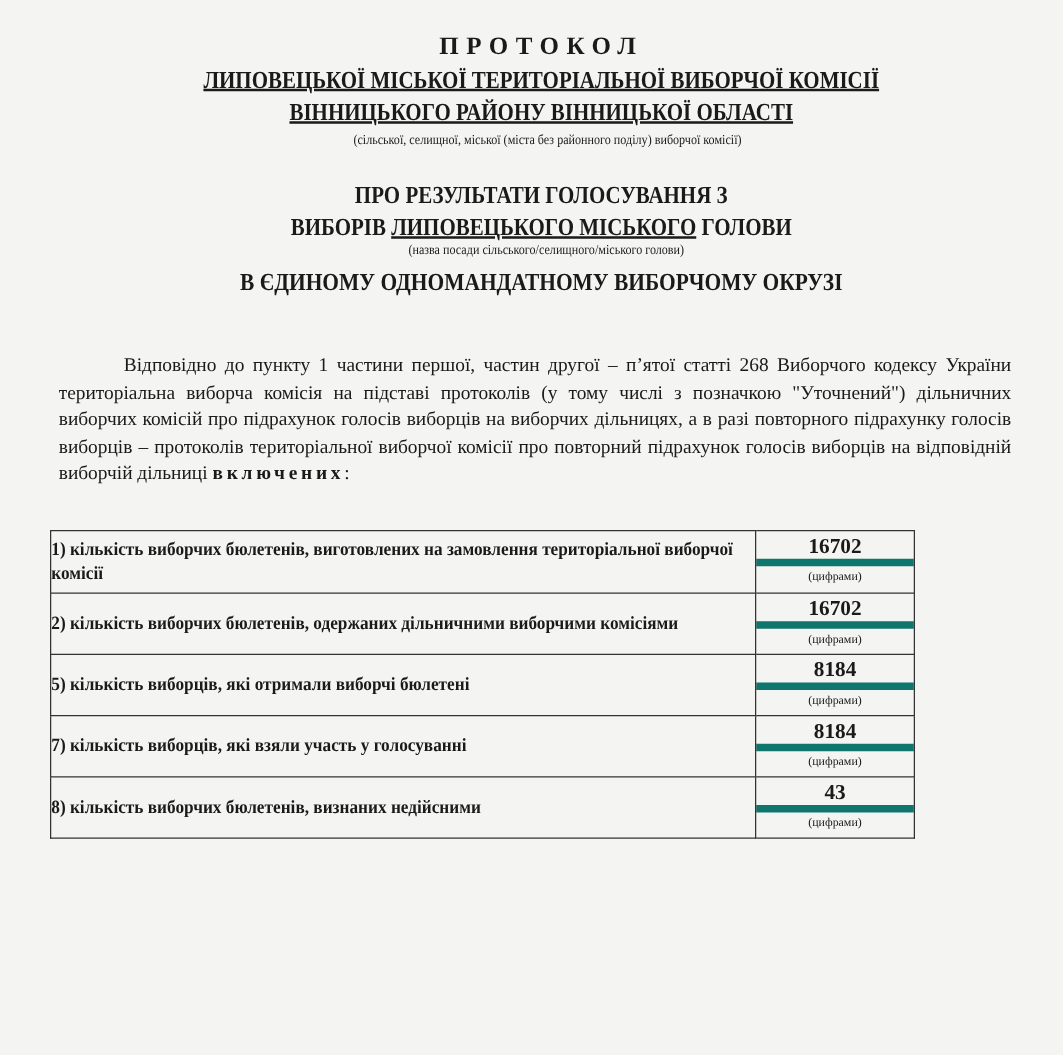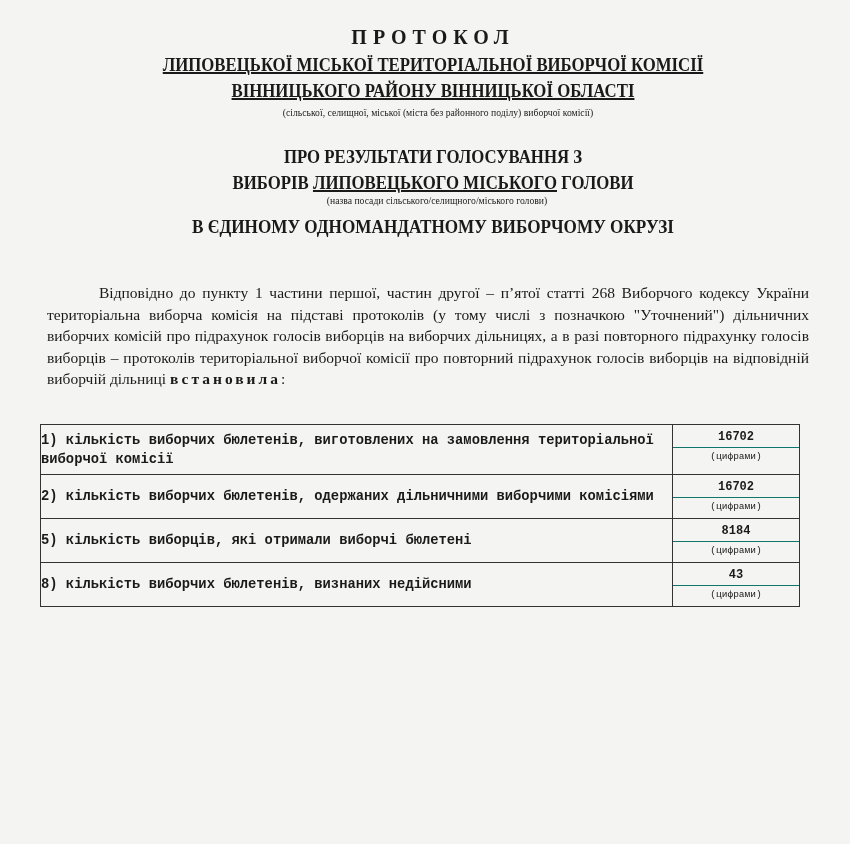--- a/index.html
+++ b/index.html
@@ -32,33 +32,32 @@
       top: 216px; font-size: 19.5px; font-weight: bold;
       transform: scaleX(0.88); transform-origin: 50% 0;
     }
     .intro {
       position: absolute; left: 47px; width: 762px; top: 282px;
       font-size: 15.5px; line-height: 21.5px; text-align: justify;
       text-indent: 52px;
     }
     .intro .resolved { font-weight: bold; letter-spacing: 3px; }
     table.results-table {
-      position: absolute; left: 40px; top: 424px; width: 760px;
+      position: absolute; left: 40px; top: 424px; width: 692px;
       border-collapse: collapse;
       border: 1.5px solid #333;
-      font-family: Liberation Mono, monospace;
     }
     table.results-table td { border: 1px solid #333; padding: 0; }
     td.label {
       font-size: 15px; font-weight: bold; padding: 4px 6px 0 6px;
       vertical-align: middle; line-height: 19px;
     }
     td.label .inner { display: inline-block; transform: scaleX(0.92); transform-origin: 0 50%; width: 108%; }
     td.value { width: 126px; text-align: center; vertical-align: top; }
-    .num { font-size: 12px; font-weight: bold; height: 22px; line-height: 24px; border-bottom: 1px solid #0f766e; }
+    .num { font-size: 17px; font-weight: bold; height: 22px; line-height: 24px; border-bottom: 6px solid #0f766e; }
     .hint { font-size: 9.5px; line-height: 18px; height: 20px; }
     tr.row { height: 44px; }
     tr.row.tall { height: 50px; }
   </style>
 </head>
 <body>
 
 <div class="page">
 
   <div class="center title">ПРОТОКОЛ</div>
@@ -74,21 +73,21 @@
     <span>ПРО РЕЗУЛЬТАТИ ГОЛОСУВАННЯ З</span><br>
     <span>ВИБОРІВ </span><span class="u">ЛИПОВЕЦЬКОГО МІСЬКОГО</span><span> ГОЛОВИ</span>
   </div>
 
   <div class="center sub-note sub2">(назва посади сільського/селищного/міського голови)</div>
 
   <div class="center district">В ЄДИНОМУ ОДНОМАНДАТНОМУ ВИБОРЧОМУ ОКРУЗІ</div>
 
   <div class="intro">
     <span>Відповідно до пункту 1 частини першої, частин другої – п’ятої статті 268 Виборчого кодексу України територіальна виборча комісія на підставі протоколів (у тому числі з позначкою "Уточнений") дільничних виборчих комісій про підрахунок голосів виборців на виборчих дільницях, а в разі повторного підрахунку голосів виборців – протоколів територіальної виборчої комісії про повторний підрахунок голосів виборців на відповідній виборчій дільниці</span>
-    <span class="resolved">встановила</span><span>:</span>
+    <span class="resolved">включених</span><span>:</span>
   </div>
 
   <table class="results-table">
     <tbody id="table-body">
         <tr class="row tall">
           <td class="label"><span class="inner">1) кількість виборчих бюлетенів, виготовлених на замовлення територіальної виборчої комісії</span></td>
           <td class="value">
             <div class="num">16702</div>
             <div class="hint">(цифрами)</div>
           </td>
@@ -101,20 +100,27 @@
           </td>
         </tr>
         <tr class="row">
           <td class="label"><span class="inner">5) кількість виборців, які отримали виборчі бюлетені</span></td>
           <td class="value">
             <div class="num">8184</div>
             <div class="hint">(цифрами)</div>
           </td>
         </tr>
         <tr class="row">
+          <td class="label"><span class="inner">7) кількість виборців, які взяли участь у голосуванні</span></td>
+          <td class="value">
+            <div class="num">8184</div>
+            <div class="hint">(цифрами)</div>
+          </td>
+        </tr>
+        <tr class="row">
           <td class="label"><span class="inner">8) кількість виборчих бюлетенів, визнаних недійсними</span></td>
           <td class="value">
             <div class="num">43</div>
             <div class="hint">(цифрами)</div>
           </td>
         </tr>
       </tbody>
   </table>
 </div>
 

